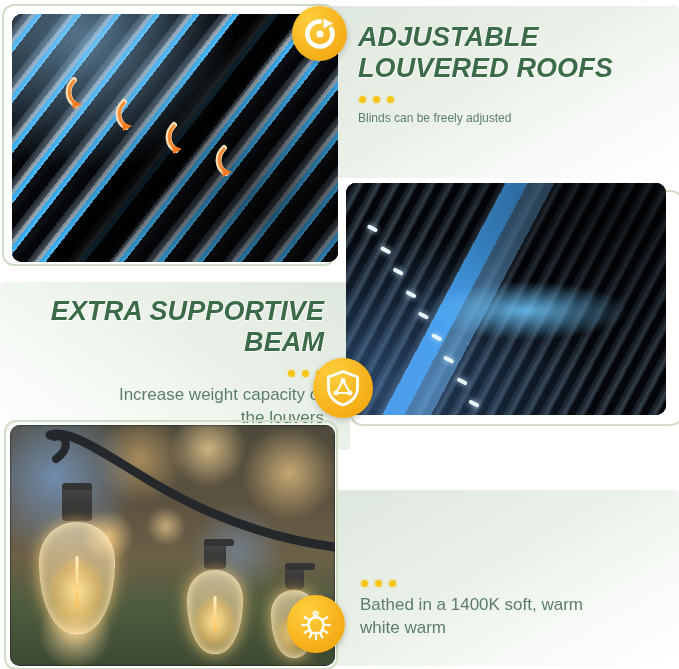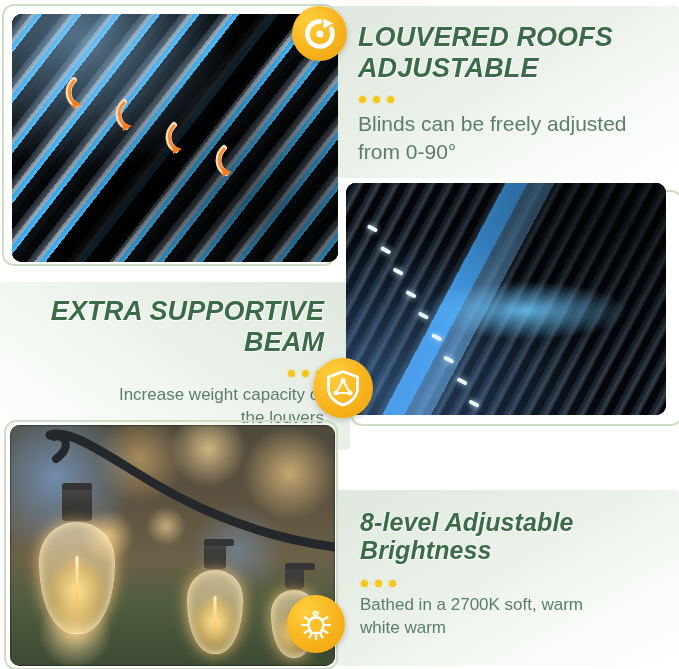--- a/index.html
+++ b/index.html
@@ -155,31 +155,30 @@
   }
   .badge svg{display:block;}
 </style>
 </head>
 <body>
 
 <div class="stage">
 
   <div class="panel" style="left:328px;top:6px;width:351px;height:172px;">
     <div class="heading" style="position:absolute;left:30px;top:16px;width:320px;font-size:27px;">
+      <div>ADJUSTABLE</div>
       <div>LOUVERED ROOFS</div>
-      <div>ADJUSTABLE</div>
     </div>
     <div class="dots" style="position:absolute;left:31px;top:90px;">
       <span class="dot"></span>
       <span class="dot"></span>
       <span class="dot"></span>
     </div>
-    <div class="sub" style="position:absolute;left:30px;top:104px;width:310px;font-size:21px;">
+    <div class="sub" style="position:absolute;left:30px;top:104px;width:310px;font-size:12px;">
       <div>Blinds can be freely adjusted</div>
-      <div>from 0-90°</div>
     </div>
   </div>
 
   <div class="frame" style="left:2px;top:4px;width:330px;height:258px;"></div>
   <div class="photo" style="left:12px;top:14px;width:326px;height:248px;">
     <div class="roof"></div>
     <div class="arrow-row">
       <div class="curl" style="left:0px;top:0px;">
         <svg viewBox="0 0 40 40">
             <path d="M10 4 C2 12 3 24 12 29" stroke="#f6dcb4" stroke-width="6" fill="none" stroke-linecap="round"></path>
@@ -258,31 +257,27 @@
       <path d="M18 2.5 L32.5 8 V19 C32.5 27.5 26 33.5 18 36 C10 33.5 3.5 27.5 3.5 19 V8 Z" fill="none" stroke="#ffffff" stroke-width="2.8" stroke-linejoin="round"></path>
       <path d="M18 11.5 L25 24 H11 Z" fill="none" stroke="#ffffff" stroke-width="2.1" stroke-linejoin="round"></path>
       <circle cx="18" cy="11.5" r="2.5" fill="#ffffff"></circle>
       <circle cx="25" cy="24" r="2.5" fill="#ffffff"></circle>
       <circle cx="11" cy="24" r="2.5" fill="#ffffff"></circle>
     </svg>
   </div>
 
   <div class="panel" style="left:336px;top:490px;width:343px;height:176px;
               background:linear-gradient(150deg,#dfe8df 0%,#e9f0e8 40%,#f8fbf7 74%,#ffffff 100%);">
-    <div class="heading" style="position:absolute;left:24px;top:18px;width:310px;font-size:25px;">
-      <div>8-level Adjustable</div>
-      <div>Brightness</div>
-    </div>
     <div class="dots" style="position:absolute;left:25px;top:90px;">
       <span class="dot"></span>
       <span class="dot"></span>
       <span class="dot"></span>
     </div>
     <div class="sub" style="position:absolute;left:24px;top:104px;width:310px;font-size:17px;">
-      <div>Bathed in a 2700K soft, warm</div>
+      <div>Bathed in a 1400K soft, warm</div>
       <div>white warm</div>
     </div>
   </div>
 
   <div class="frame" style="left:4px;top:420px;width:330px;height:246px;"></div>
   <div class="photo" style="left:10px;top:425px;width:325px;height:241px;">
     <div class="bokeh"></div>
     <svg class="wire" viewBox="0 0 325 241" preserveAspectRatio="none">
       <path d="M40 10 C60 4 90 26 140 56 C190 86 250 112 325 122" stroke="#25282b" stroke-width="9" fill="none" stroke-linecap="round"></path>
       <path d="M44 12 C56 8 62 22 46 34" stroke="#25282b" stroke-width="8" fill="none" stroke-linecap="round"></path>

